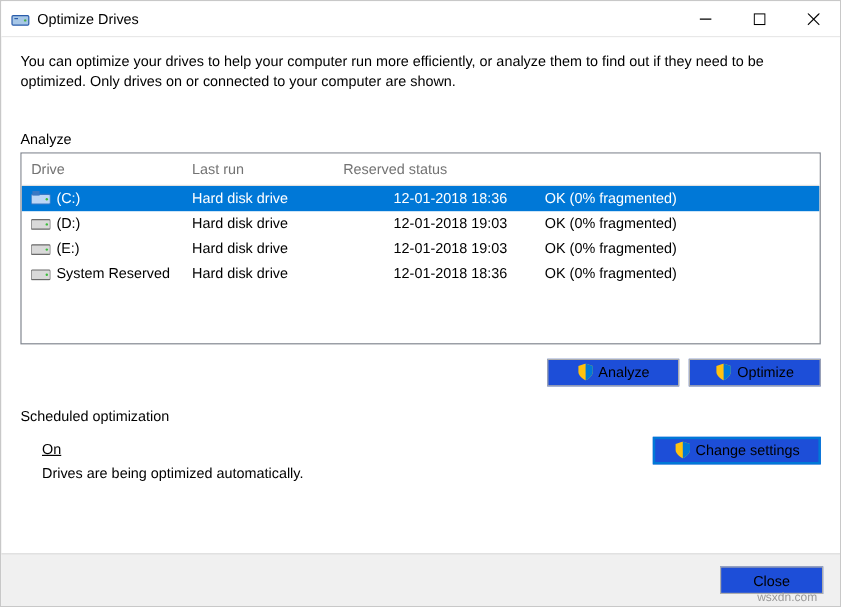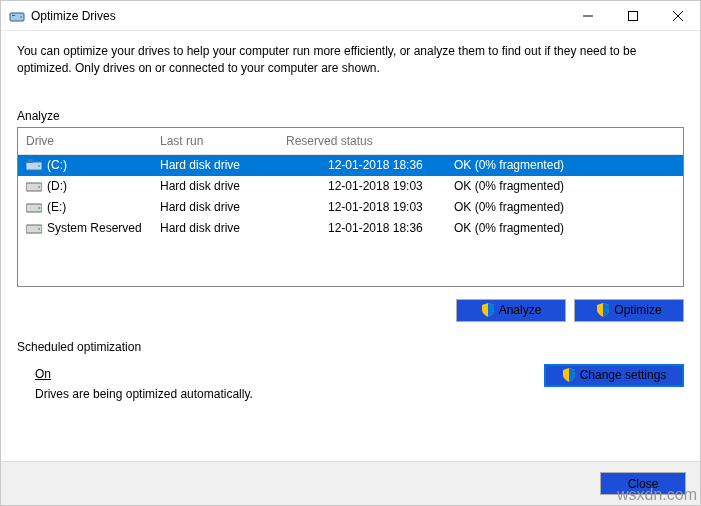--- a/index.html
+++ b/index.html
@@ -103,22 +103,22 @@
       background: #f0f0f0;
       height: 44px;
       display: flex;
       align-items: center;
       justify-content: flex-end;
       padding: 0 14px;
     }
     .footer .btn { min-width: 86px; }
     .watermark {
       position: fixed;
-      right: 4px; bottom: 2px;
-      font-size: 16px; color: #999;
+      right: 20px; bottom: 2px;
+      font-size: 10px; color: #999;
     }
   </style>
 </head>
 <body>
 
 <div class="titlebar">
   <span class="app-icon">
     <svg viewBox="0 0 16 16">
         <rect x="1" y="5" width="14" height="8" rx="1" fill="#a7c7e7" stroke="#2a5caa"></rect>
         <rect x="3" y="7" width="3" height="1" fill="#2a5caa"></rect>

